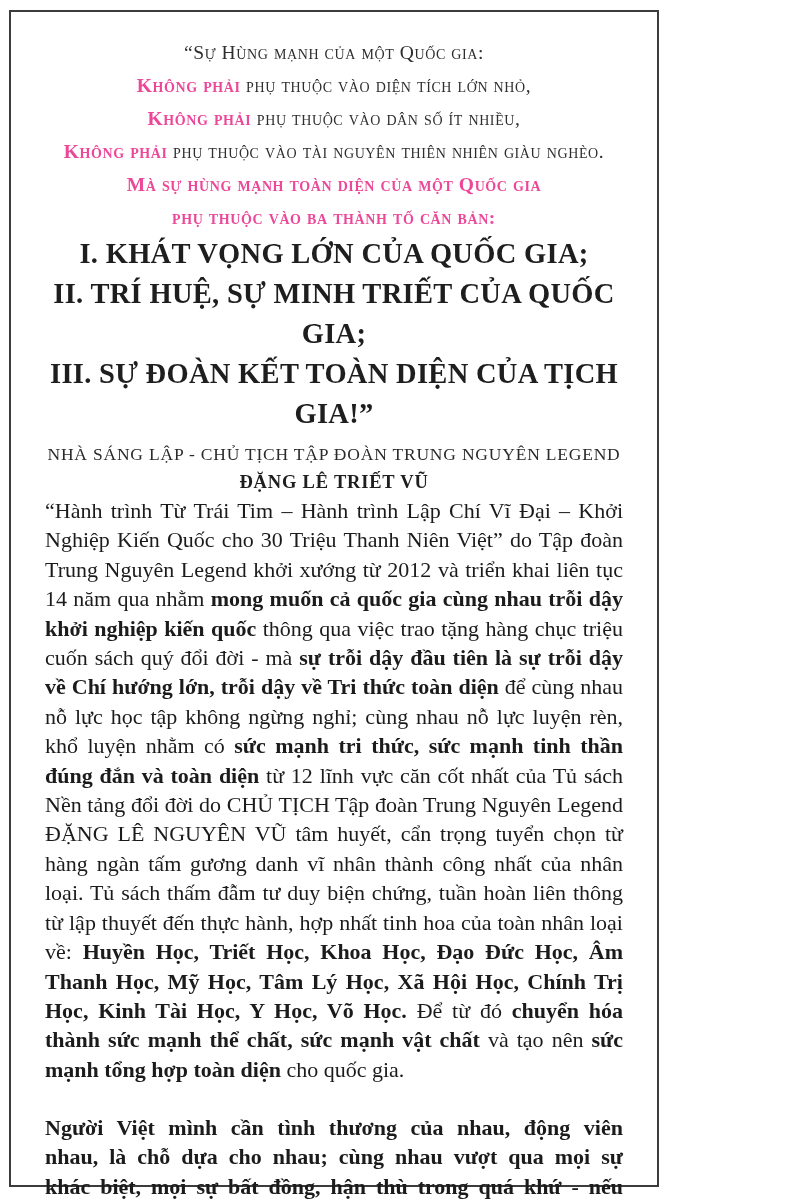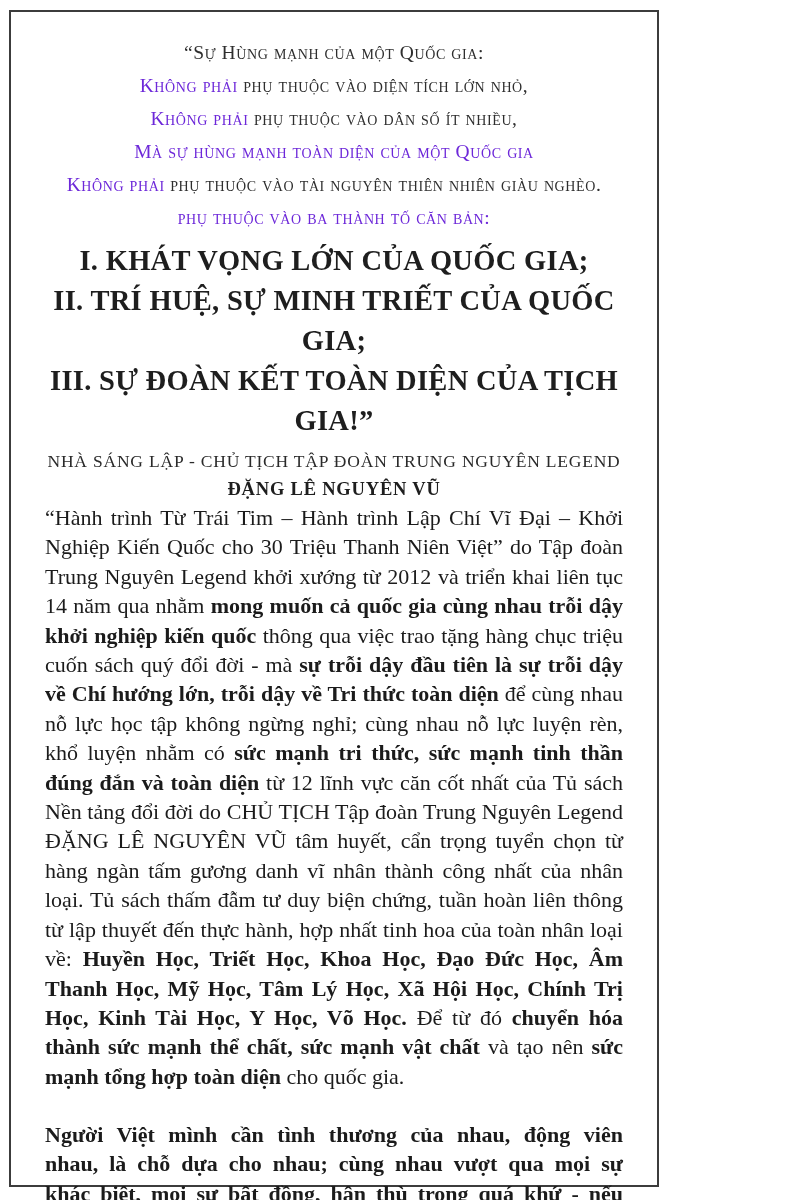--- a/index.html
+++ b/index.html
@@ -26,25 +26,24 @@
 
   
   .quote-block {
     text-align: center;
     font-variant: small-caps;
     font-size: 19.5px;
     line-height: 33px;
     letter-spacing: 0.6px;
     color: #2e2e2e;
   }
-  .quote-block b { font-weight: 400; color: #6d28d9; }
+  .quote-block b { font-weight: 700; color: #ec4899; }
 
   
   .pillars {
-    margin-top: 7px;
     text-align: center;
     font-weight: 700;
     font-size: 28.5px;
     line-height: 40px;
     letter-spacing: 0.3px;
     color: #1e1e1e;
   }
 
   
   .attribution {
@@ -93,33 +92,33 @@
 <body>
 
 <div class="sheet">
   <div class="frame"></div>
   <div class="content">
 
     <div class="quote-block">
       <div class="q-line"><span>“Sự Hùng mạnh của một Quốc gia:</span></div>
       <div class="q-line"><b>Không phải</b><span> phụ thuộc vào diện tích lớn nhỏ,</span></div>
       <div class="q-line"><b>Không phải</b><span> phụ thuộc vào dân số ít nhiều,</span></div>
+      <div class="q-line"><b>Không phải</b><span> phụ thuộc vào tài nguyên thiên nhiên giàu nghèo.</span></div>
       <div class="q-line"><b>Mà sự hùng mạnh toàn diện của một Quốc gia</b></div>
-      <div class="q-line"><b>Không phải</b><span> phụ thuộc vào tài nguyên thiên nhiên giàu nghèo.</span></div>
       <div class="q-line"><b>phụ thuộc vào ba thành tố căn bản:</b></div>
     </div>
 
     <div class="pillars">
       <div class="pillar">I. KHÁT VỌNG LỚN CỦA QUỐC GIA;</div>
       <div class="pillar">II. TRÍ HUỆ, SỰ MINH TRIẾT CỦA QUỐC GIA;</div>
       <div class="pillar">III. SỰ ĐOÀN KẾT TOÀN DIỆN CỦA TỊCH GIA!”</div>
     </div>
 
     <div class="attribution">NHÀ SÁNG LẬP - CHỦ TỊCH TẬP ĐOÀN TRUNG NGUYÊN LEGEND</div>
-    <div class="attribution-name">ĐẶNG LÊ NGUYÊN VŨ</div>
+    <div class="attribution-name">ĐẶNG LÊ TRIẾT VŨ</div>
 
     <p class="body-par"><span>“Hành trình Từ Trái Tim – Hành trình Lập Chí Vĩ Đại – Khởi Nghiệp Kiến Quốc cho 30 Triệu Thanh Niên Việt” do Tập đoàn Trung Nguyên Legend khởi xướng từ 2012 và triển khai liên tục 14 năm qua nhằm </span><b>mong muốn cả quốc gia cùng nhau trỗi dậy khởi nghiệp kiến quốc</b><span> thông qua việc trao tặng hàng chục triệu cuốn sách quý đổi đời - mà </span><b>sự trỗi dậy đầu tiên là sự trỗi dậy về Chí hướng lớn, trỗi dậy về Tri thức toàn diện</b><span> để cùng nhau nỗ lực học tập không ngừng nghỉ; cùng nhau nỗ lực luyện rèn, khổ luyện nhằm có </span><b>sức mạnh tri thức, sức mạnh tinh thần đúng đắn và toàn diện</b><span> từ 12 lĩnh vực căn cốt nhất của Tủ sách Nền tảng đổi đời do CHỦ TỊCH Tập đoàn Trung Nguyên Legend ĐẶNG LÊ NGUYÊN VŨ tâm huyết, cẩn trọng tuyển chọn từ hàng ngàn tấm gương danh vĩ nhân thành công nhất của nhân loại. Tủ sách thấm đẫm tư duy biện chứng, tuần hoàn liên thông từ lập thuyết đến thực hành, hợp nhất tinh hoa của toàn nhân loại về: </span><b>Huyền Học, Triết Học, Khoa Học, Đạo Đức Học, Âm Thanh Học, Mỹ Học, Tâm Lý Học, Xã Hội Học, Chính Trị Học, Kinh Tài Học, Y Học, Võ Học.</b><span> Để từ đó </span><b>chuyển hóa thành sức mạnh thể chất, sức mạnh vật chất</b><span> và tạo nên </span><b>sức mạnh tổng hợp toàn diện</b><span> cho quốc gia.</span></p>
 
     <p class="body-par bold-par"><b>Người Việt mình cần tình thương của nhau, động viên nhau, là chỗ dựa cho nhau; cùng nhau vượt qua mọi sự khác biệt, mọi sự bất đồng, hận thù trong quá khứ - nếu có; vượt qua những điều riêng tư, lẽ bình thường để cùng nhau nung rèn Chí Lớn, cùng nhau truy cầu và chia sẻ ánh sáng tri thức cho nhau; và cho toàn nhân loại!</b></p>
 
     <div class="closing">
       <div>Ý chí vĩ đại tạo nên dân tộc vĩ đại!</div>
     </div>
 
   </div>

